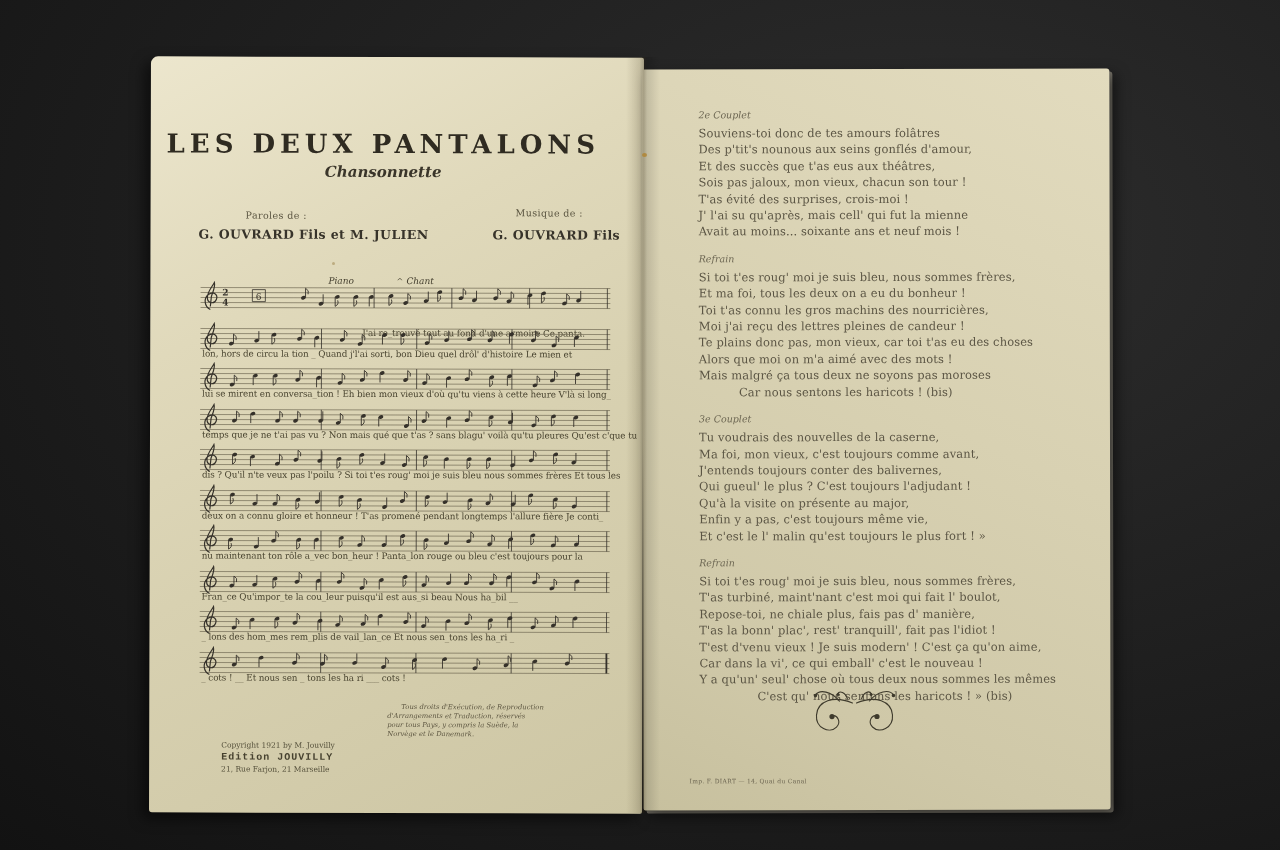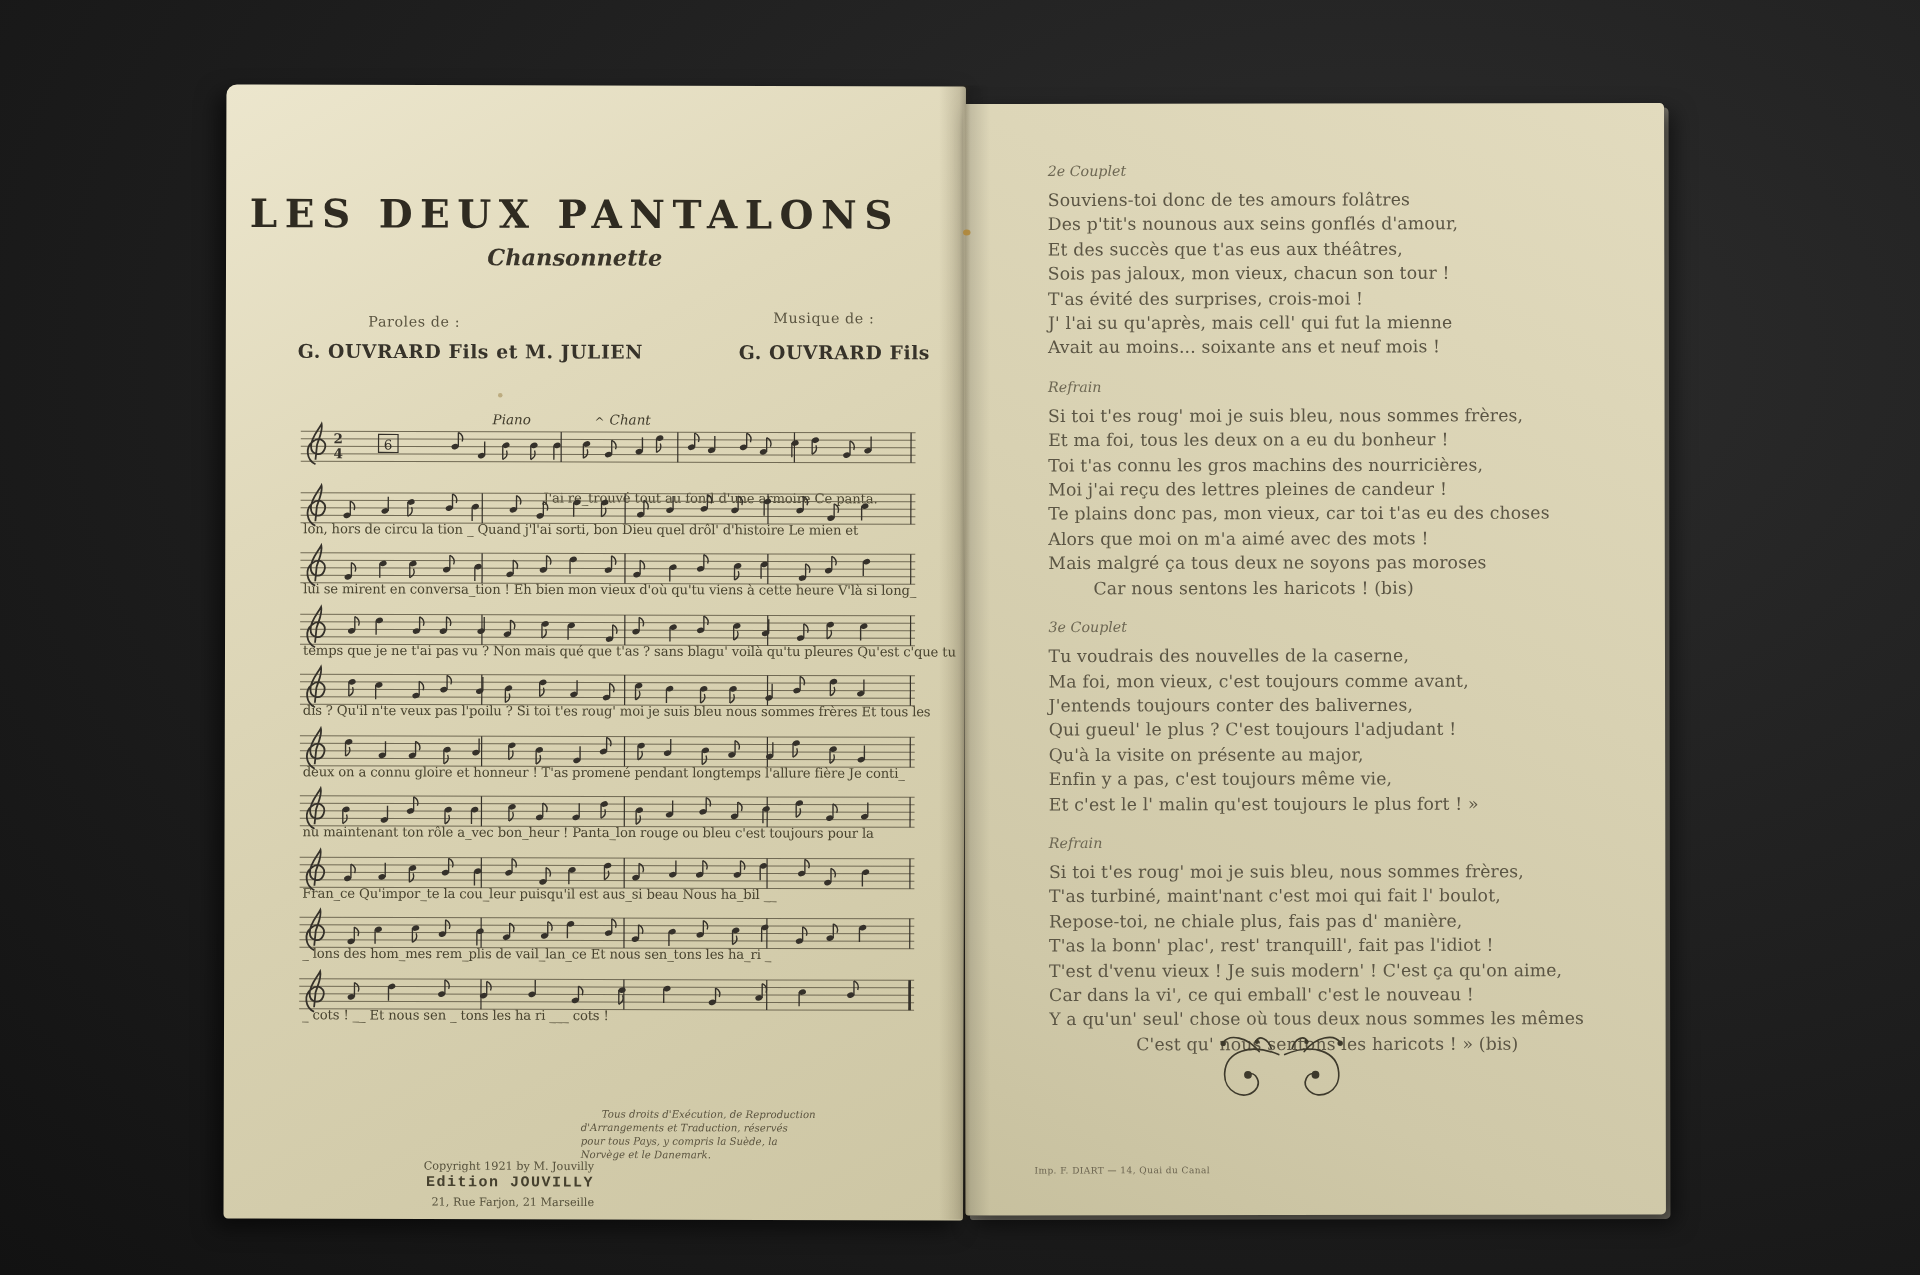--- a/index.html
+++ b/index.html
@@ -25,25 +25,25 @@
   .subtitle{position:absolute;left:0;right:28px;top:106px;text-align:center;
       font-size:15px;font-style:italic;font-weight:700;color:#3a352a;}
   .cred-label{position:absolute;font-size:9.5px;color:#5a5440;letter-spacing:.4px;}
   .cred-name{position:absolute;font-size:12.5px;font-weight:700;color:#37332a;letter-spacing:.4px;}
   .music{position:absolute;left:50px;top:224px;width:414px;}
   .staff-row{position:relative;height:40.5px;}
   .staff-row svg{position:absolute;left:0;top:0;}
   .lyric{position:absolute;left:2px;top:27px;font-size:8.8px;color:#48432f;white-space:nowrap;letter-spacing:-0.1px;}
   .score-label{position:absolute;top:-5px;font-size:9px;font-style:italic;color:#413c2c;}
   .caret{position:absolute;top:-4px;font-size:8px;color:#413c2c;}
-  .copy-block{position:absolute;left:72px;top:684px;width:175px;text-align:right;color:#55503b;margin-top:32px;}
+  .copy-block{position:absolute;left:72px;top:684px;width:175px;text-align:left;color:#55503b;}
   .copy-line1{font-size:7.5px;}
   .copy-line2{font-size:10px;font-weight:700;letter-spacing:1px;margin-top:2px;color:#46412f;font-family:Liberation Mono, monospace;}
   .copy-line3{font-size:7.5px;margin-top:2px;}
-  .rights-block{position:absolute;left:238px;top:682px;width:190px;font-size:6.8px;font-style:italic;
+  .rights-block{position:absolute;left:238px;top:646px;width:190px;font-size:6.8px;font-style:italic;
       color:#5c5540;line-height:9px;}
   .rights-line.first{padding-left:14px;}
 
   
   .verses{position:absolute;left:56px;top:40px;width:302px;}
   .verse-head{text-align:left;font-size:9.5px;font-style:italic;color:#6d6753;margin:0 0 5px 0;}
   .verse-line{font-size:11.5px;line-height:16.4px;color:#5b5544;letter-spacing:.1px;white-space:nowrap;}
   .verse-sec{margin-bottom:13px;}
   .flourish{position:absolute;left:152px;top:618px;}
   .imprint{position:absolute;left:46px;top:708px;font-size:6px;color:#6b6450;letter-spacing:.3px;}
@@ -688,21 +688,21 @@
         </div>
         <div class="verse-sec">
           <div class="verse-head">Refrain</div>
           <div class="verse-line">Si toi t'es roug' moi je suis bleu, nous sommes frères,</div>
           <div class="verse-line">Et ma foi, tous les deux on a eu du bonheur !</div>
           <div class="verse-line">Toi t'as connu les gros machins des nourricières,</div>
           <div class="verse-line">Moi j'ai reçu des lettres pleines de candeur !</div>
           <div class="verse-line">Te plains donc pas, mon vieux, car toi t'as eu des choses</div>
           <div class="verse-line">Alors que moi on m'a aimé avec des mots !</div>
           <div class="verse-line">Mais malgré ça tous deux ne soyons pas moroses</div>
-          <div class="verse-line" style="margin-left: 30px;">Car nous sentons les haricots ! (bis)</div>
+          <div class="verse-line" style="margin-left: 40px;">Car nous sentons les haricots ! (bis)</div>
         </div>
         <div class="verse-sec">
           <div class="verse-head">3e Couplet</div>
           <div class="verse-line">Tu voudrais des nouvelles de la caserne,</div>
           <div class="verse-line">Ma foi, mon vieux, c'est toujours comme avant,</div>
           <div class="verse-line">J'entends toujours conter des balivernes,</div>
           <div class="verse-line">Qui gueul' le plus ? C'est toujours l'adjudant !</div>
           <div class="verse-line">Qu'à la visite on présente au major,</div>
           <div class="verse-line">Enfin y a pas, c'est toujours même vie,</div>
           <div class="verse-line">Et c'est le l' malin qu'est toujours le plus fort ! »</div>

